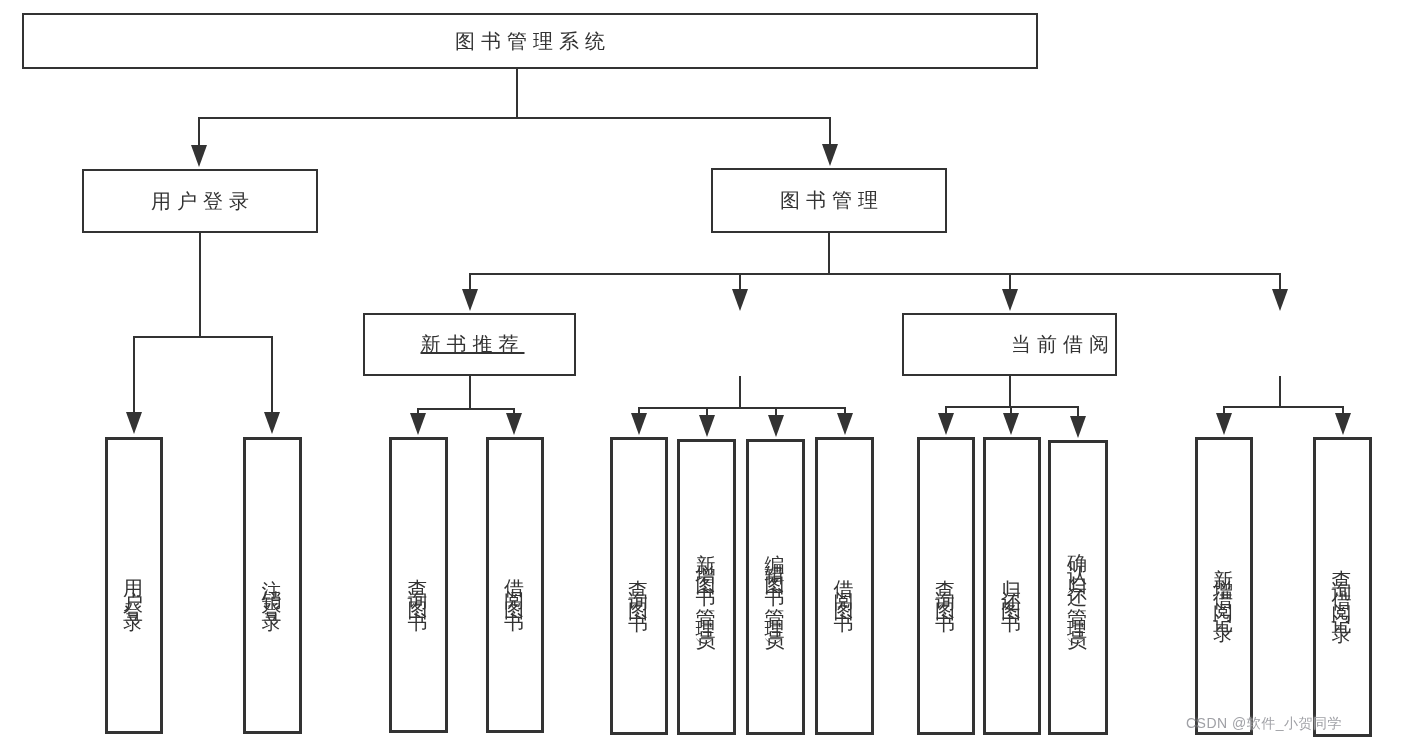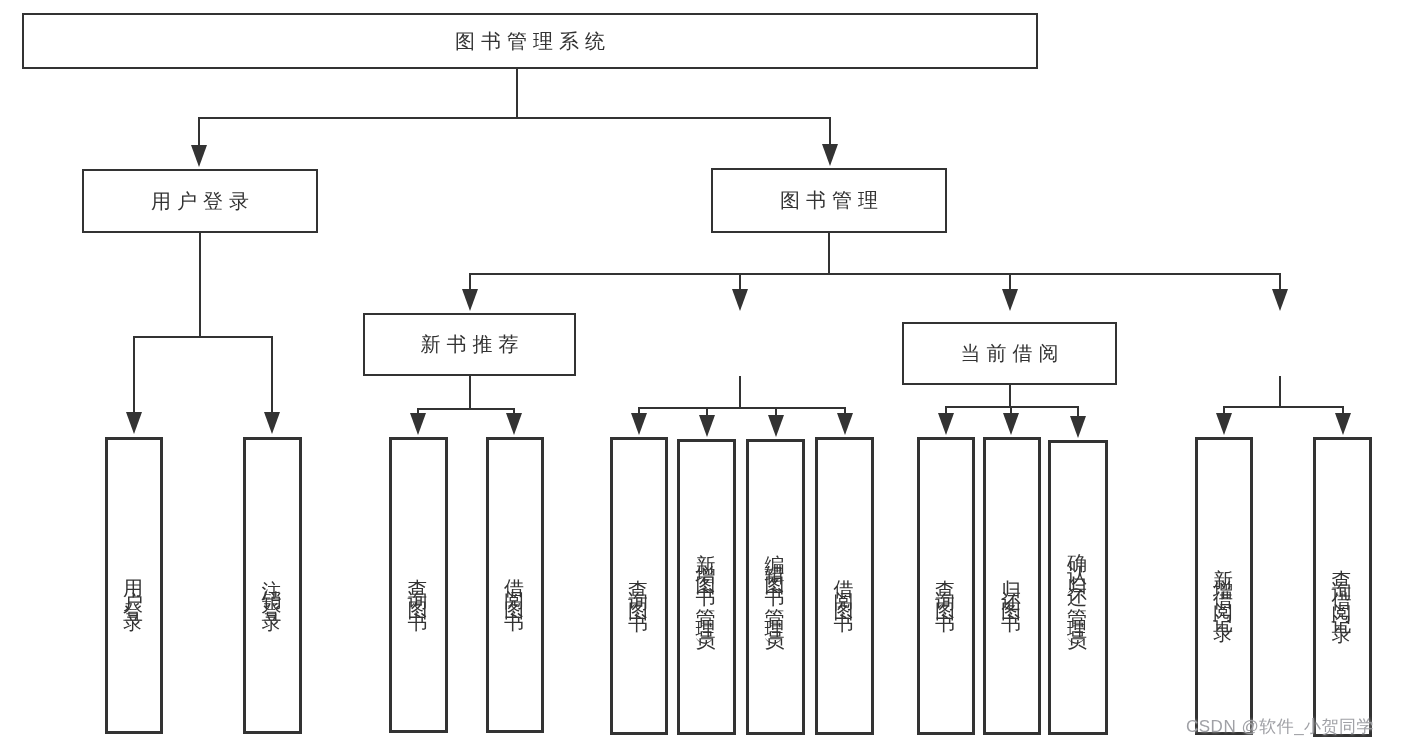--- a/index.html
+++ b/index.html
@@ -41,21 +41,21 @@
     position:absolute;
     width:0;height:0;
     border-left:8px solid transparent;
     border-right:8px solid transparent;
     border-top:22px solid #333333;
   }
   #watermark{
     position:absolute;
     left:1186px;top:715px;
     width:215px;
-    font-size:17px;
+    font-size:14px;
     letter-spacing:0.5px;
     color:#a0a1a6;
     text-shadow:0 0 3px rgba(255,255,255,0.9);
     white-space:nowrap;
     z-index:9;
   }
 </style>
 </head>
 <body>
 
@@ -115,24 +115,24 @@
     <div class="tri" style="left: 1335px; top: 413px;"></div>
     <div class="node horz" style="left: 22px; top: 13px; width: 1016px; height: 56px;">
       <span class="label">图书管理系统</span>
     </div>
     <div class="node horz" style="left: 82px; top: 169px; width: 236px; height: 64px;">
       <span class="label">用户登录</span>
     </div>
     <div class="node horz" style="left: 711px; top: 168px; width: 236px; height: 65px;">
       <span class="label">图书管理</span>
     </div>
-    <div class="node horz" style="left: 363px; top: 313px; width: 213px; height: 63px;">
+    <div class="node horz" style="left: 363px; top: 313px; width: 213px; height: 63px; text-decoration: underline;">
       <span class="label">新书推荐</span>
     </div>
-    <div class="node horz" style="left: 902px; top: 322px; width: 215px; height: 63px;">
+    <div class="node horz" style="left: 902px; top: 313px; width: 215px; height: 63px; justify-content: flex-end;">
       <span class="label">当前借阅</span>
     </div>
     <div class="node vert" style="left: 105px; top: 437px; width: 58px; height: 297px;">
       <span class="label">用户登录</span>
     </div>
     <div class="node vert" style="left: 243px; top: 437px; width: 59px; height: 297px;">
       <span class="label">注销登录</span>
     </div>
     <div class="node vert" style="left: 389px; top: 437px; width: 59px; height: 296px;">
       <span class="label">查询图书</span>

